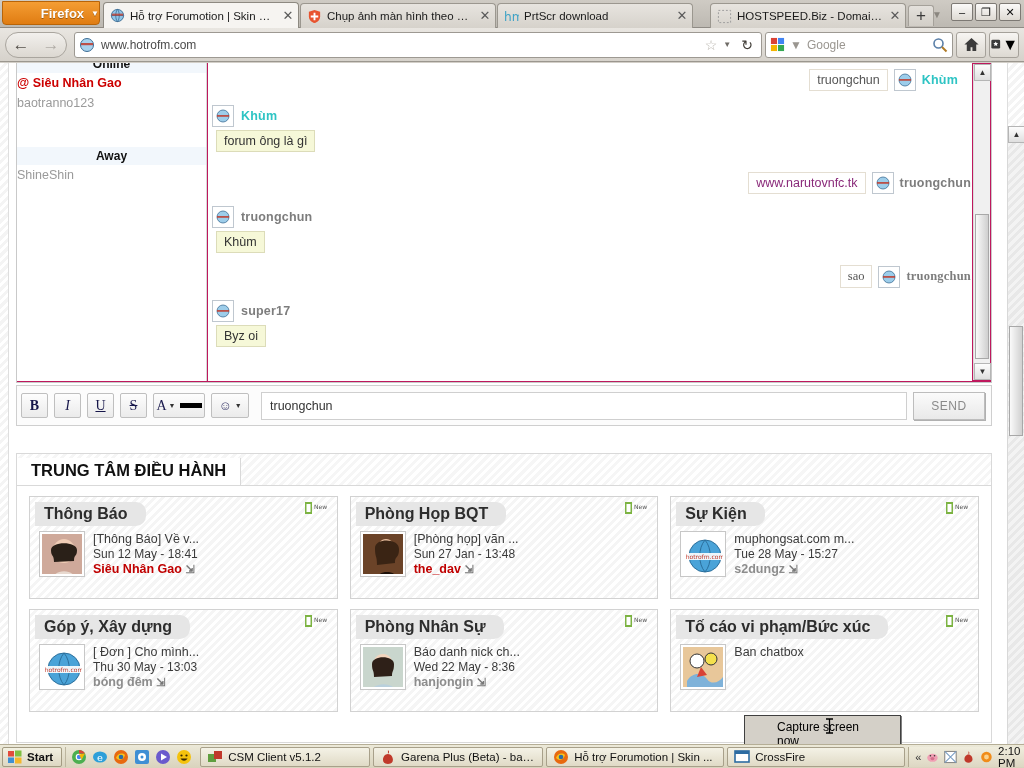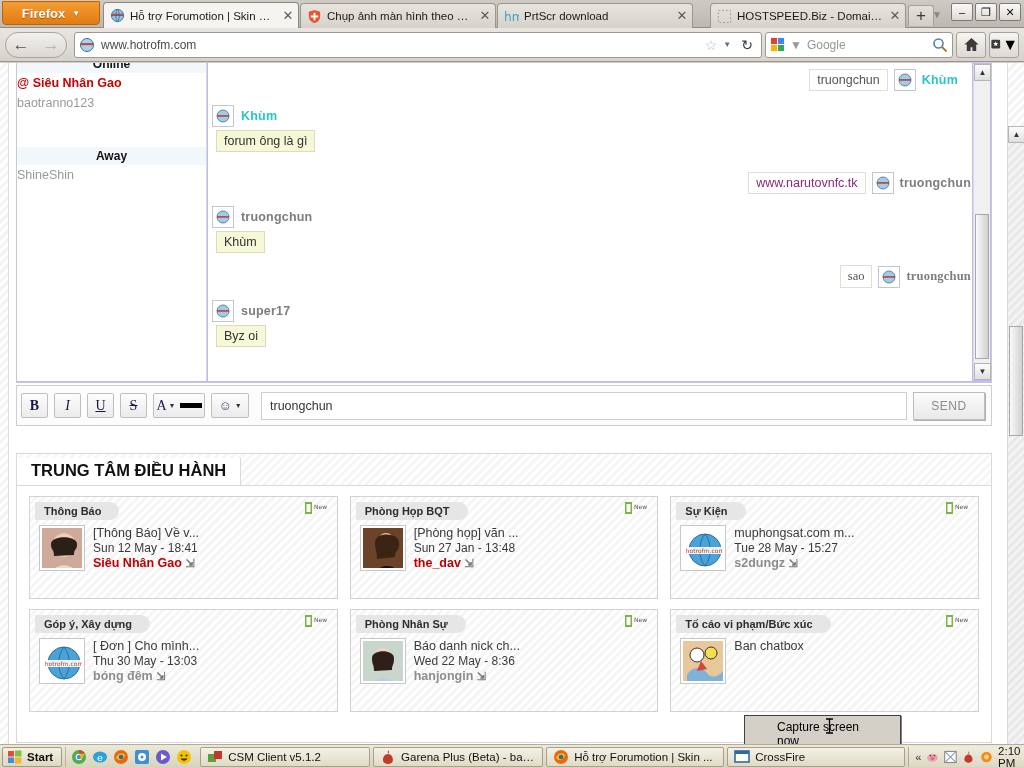--- a/index.html
+++ b/index.html
@@ -19,21 +19,21 @@
   .tabstrip {
     position: relative; height: 28px; width: 1024px;
     background: linear-gradient(#cfcbc4, #bdb9b2);
     border-bottom: 1px solid #8f8b85;
   }
   .ff-button {
     position: absolute; left: 2px; top: 1px; width: 98px; height: 24px;
     background: linear-gradient(#f49d34, #e07c12);
     border: 1px solid #b86408; border-radius: 0 0 4px 4px;
     color: #fff; font-weight: bold; font-size: 13px;
-    display: flex; align-items: center; justify-content: center; gap: 7px;
+    display: flex; align-items: center; justify-content: flex-end; gap: 7px;
     text-shadow: 0 1px 0 rgba(0,0,0,.35);
   }
   .ff-button .caret { font-size: 8px; }
 
   .tab {
     position: absolute; top: 3px; height: 25px;
     background: linear-gradient(#e7e4df, #d6d2cb);
     border: 1px solid #9b978f; border-bottom: none;
     border-radius: 4px 4px 0 0;
     display: flex; align-items: center; padding: 0 4px 0 6px; gap: 5px;
@@ -127,21 +127,21 @@
   .content-col {
     position: absolute; left: 8px; top: 0px; width: 1000px; height: 681px;
     background: #ffffff;
     border-left: 1px solid #dedede; border-right: 1px solid #dedede;
   }
 
   
   #chatbox {
     position: absolute; left: 16px; top: 0px; width: 976px; height: 320px;
     border: 1px solid #c9c9c9; border-top: none;
-    background: #c4b5fd;
+    background: #be185d;
   }
   .userlist {
     position: absolute; left: 0; top: 0; width: 190px; height: 318px;
     border-right: 1px solid #d8d8d8; background: #fff; overflow: hidden;
   }
   .ul-head {
     background: #f2f7fc; text-align: center; font-weight: bold;
     font-size: 12px; color: #111; padding: 2px 0;
   }
   .ul-user {
@@ -242,21 +242,21 @@
     gap: 10px 12px; padding: 10px 12px;
   }
   .widget {
     border: 1px solid #d2d2d2;
     background: repeating-linear-gradient(135deg,#ffffff 0 3px,#f5f5f5 3px 6px);
     height: 103px; position: relative;
   }
   .widget-head {
     display: inline-block; background: #e6e6e6;
     border-radius: 0 10px 10px 0; padding: 3px 18px 3px 9px;
-    font-size: 11px; font-weight: bold; color: #2d2d2d;
+    font-size: 16px; font-weight: bold; color: #2d2d2d;
     margin: 5px 0 0 5px;
   }
   .widget-body { display: flex; padding: 6px 8px 0 10px; gap: 9px; position: relative; }
   .w-avatar {
     width: 44px; height: 44px; border: 2px solid #fff; outline: 1px solid #c7c7c7;
     flex: 0 0 44px; overflow: hidden; background: #ddd;
   }
   .w-lines { display: flex; flex-direction: column; gap: 1px; }
   .w-title { font-size: 12.5px; color: #3a3a3a; }
   .w-date  { font-size: 12px; color: #3a3a3a; }

